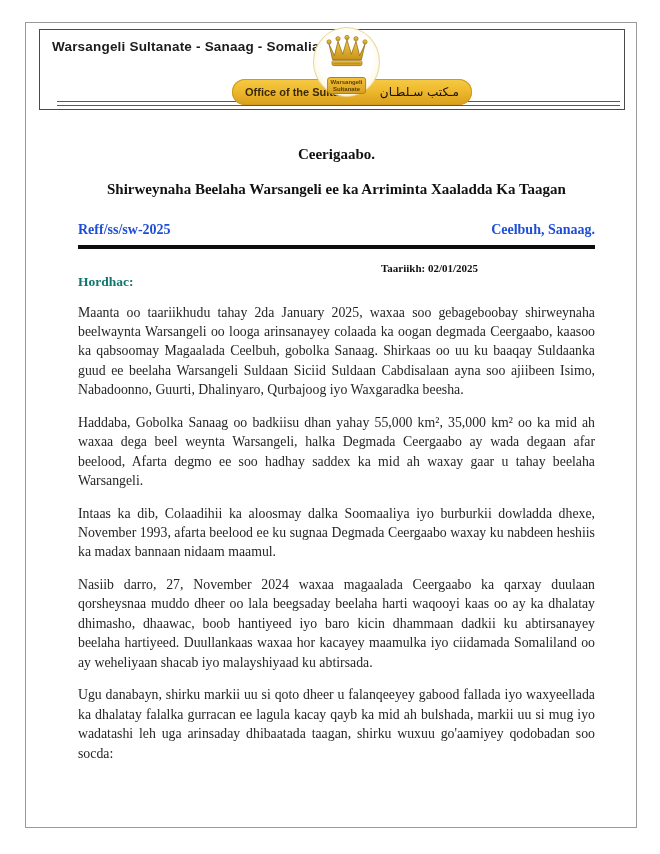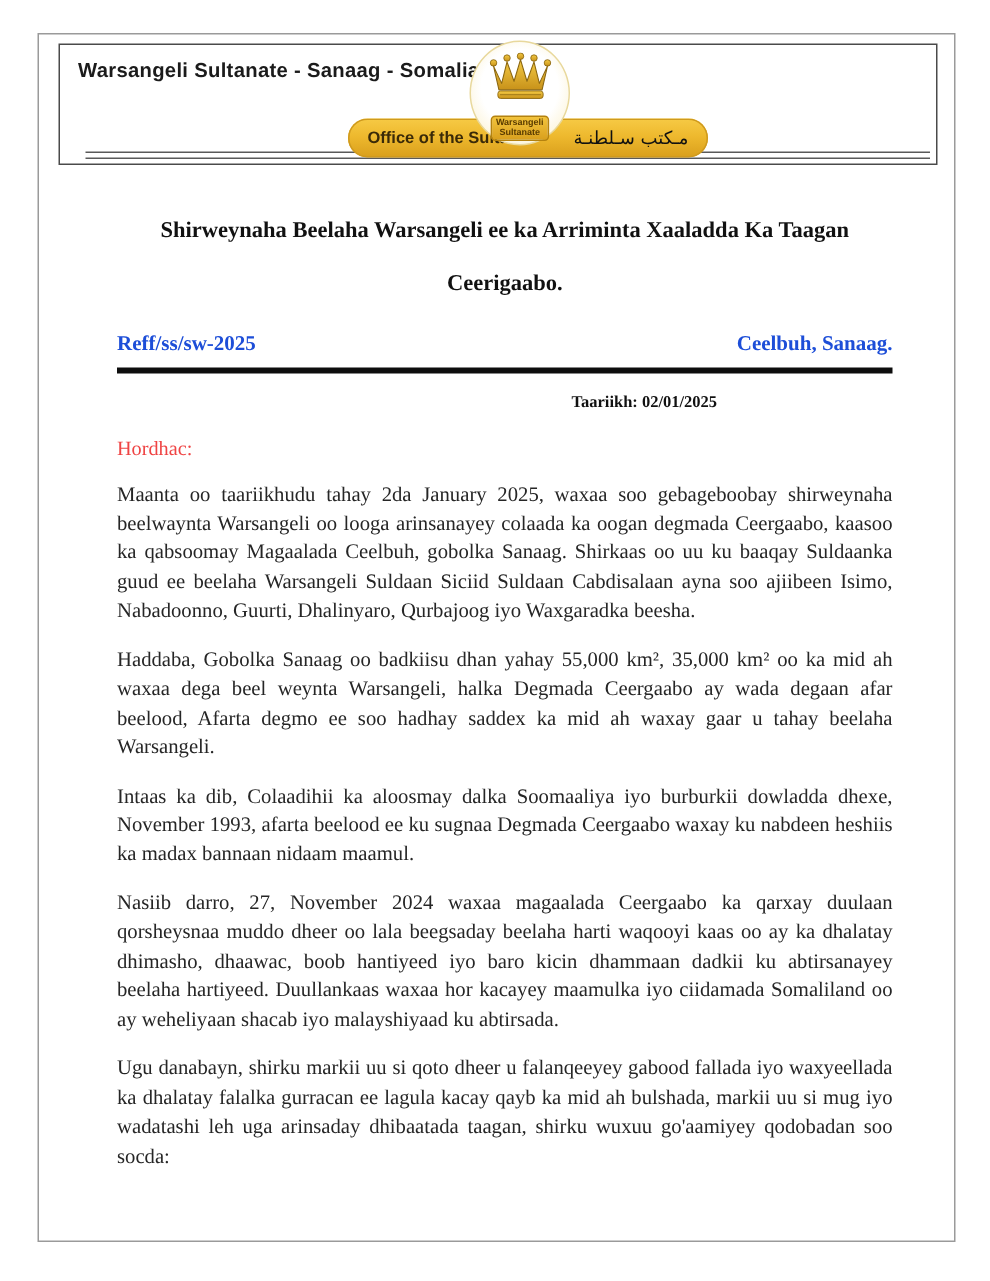--- a/index.html
+++ b/index.html
@@ -58,37 +58,37 @@
     border-top:1px solid #5a5a5a; border-bottom:1px solid #5a5a5a;
   }
   
   .content { position:absolute; left:52px; top:114px; width:517px; }
   .doc-title { text-align:center; font-weight:bold; font-size:15px; line-height:35px; color:#111; }
   .ref-row { display:flex; justify-content:space-between; font-weight:bold;
              font-size:14px; margin-top:15px; color:#1d4ed8; }
   .thick-rule { height:3.5px; background:#0d0d0d; margin-top:7px; }
   .subject { margin-top:11px; margin-left:167px; font-weight:bold; font-size:14px; color:#111; }
   .date-line { margin-top:13px; margin-left:303px; font-weight:bold; font-size:11px; color:#111; }
-  .section-heading { margin-top:17px; font-weight:normal; font-size:13.5px; color:#ef4444; }
+  .section-heading { font-weight:bold; font-size:13.5px; color:#0f766e; }
   .body-p { margin-top:13px; font-size:13.8px; line-height:1.41; text-align:justify; color:#262626; }
 </style>
 </head>
 <body>
 
 <div class="stage">
   <div class="scan">
 
     <div class="letterhead">
       <div class="lh-left">
         <div class="org-en">Warsangeli Sultanate - Sanaag - Somalia</div>
       </div>
 
       <div class="badge">
         <span class="badge-en">Office of the Sultan</span>
-        <span class="badge-ar">مـكتب سـلطنـة</span>
+        <span class="badge-ar">مـكتب سـلطـان</span>
       </div>
 
       <div class="emblem">
         <div class="crown-wrap">
           <svg width="46" height="34" viewBox="0 0 64 46" aria-hidden="true">
             <defs>
               <linearGradient id="gold" x1="0" y1="0" x2="0" y2="1">
                 <stop offset="0" stop-color="#f4ca44"></stop>
                 <stop offset="1" stop-color="#c8921a"></stop>
               </linearGradient>
@@ -107,22 +107,22 @@
           <div>Warsangeli</div>
           <div>Sultanate</div>
         </div>
       </div>
 
       <div class="double-rule"></div>
     </div>
 
     <div class="content">
       <div class="doc-title">
+        <div>Ceerigaabo.</div>
         <div>Shirweynaha Beelaha Warsangeli ee ka Arriminta Xaaladda Ka Taagan</div>
-        <div>Ceerigaabo.</div>
       </div>
 
       <div class="ref-row">
         <span>Reff/ss/sw-2025</span>
         <span>Ceelbuh, Sanaag.</span>
       </div>
 
       <div class="thick-rule"></div>
 
       <div class="date-line">Taariikh: 02/01/2025</div>

